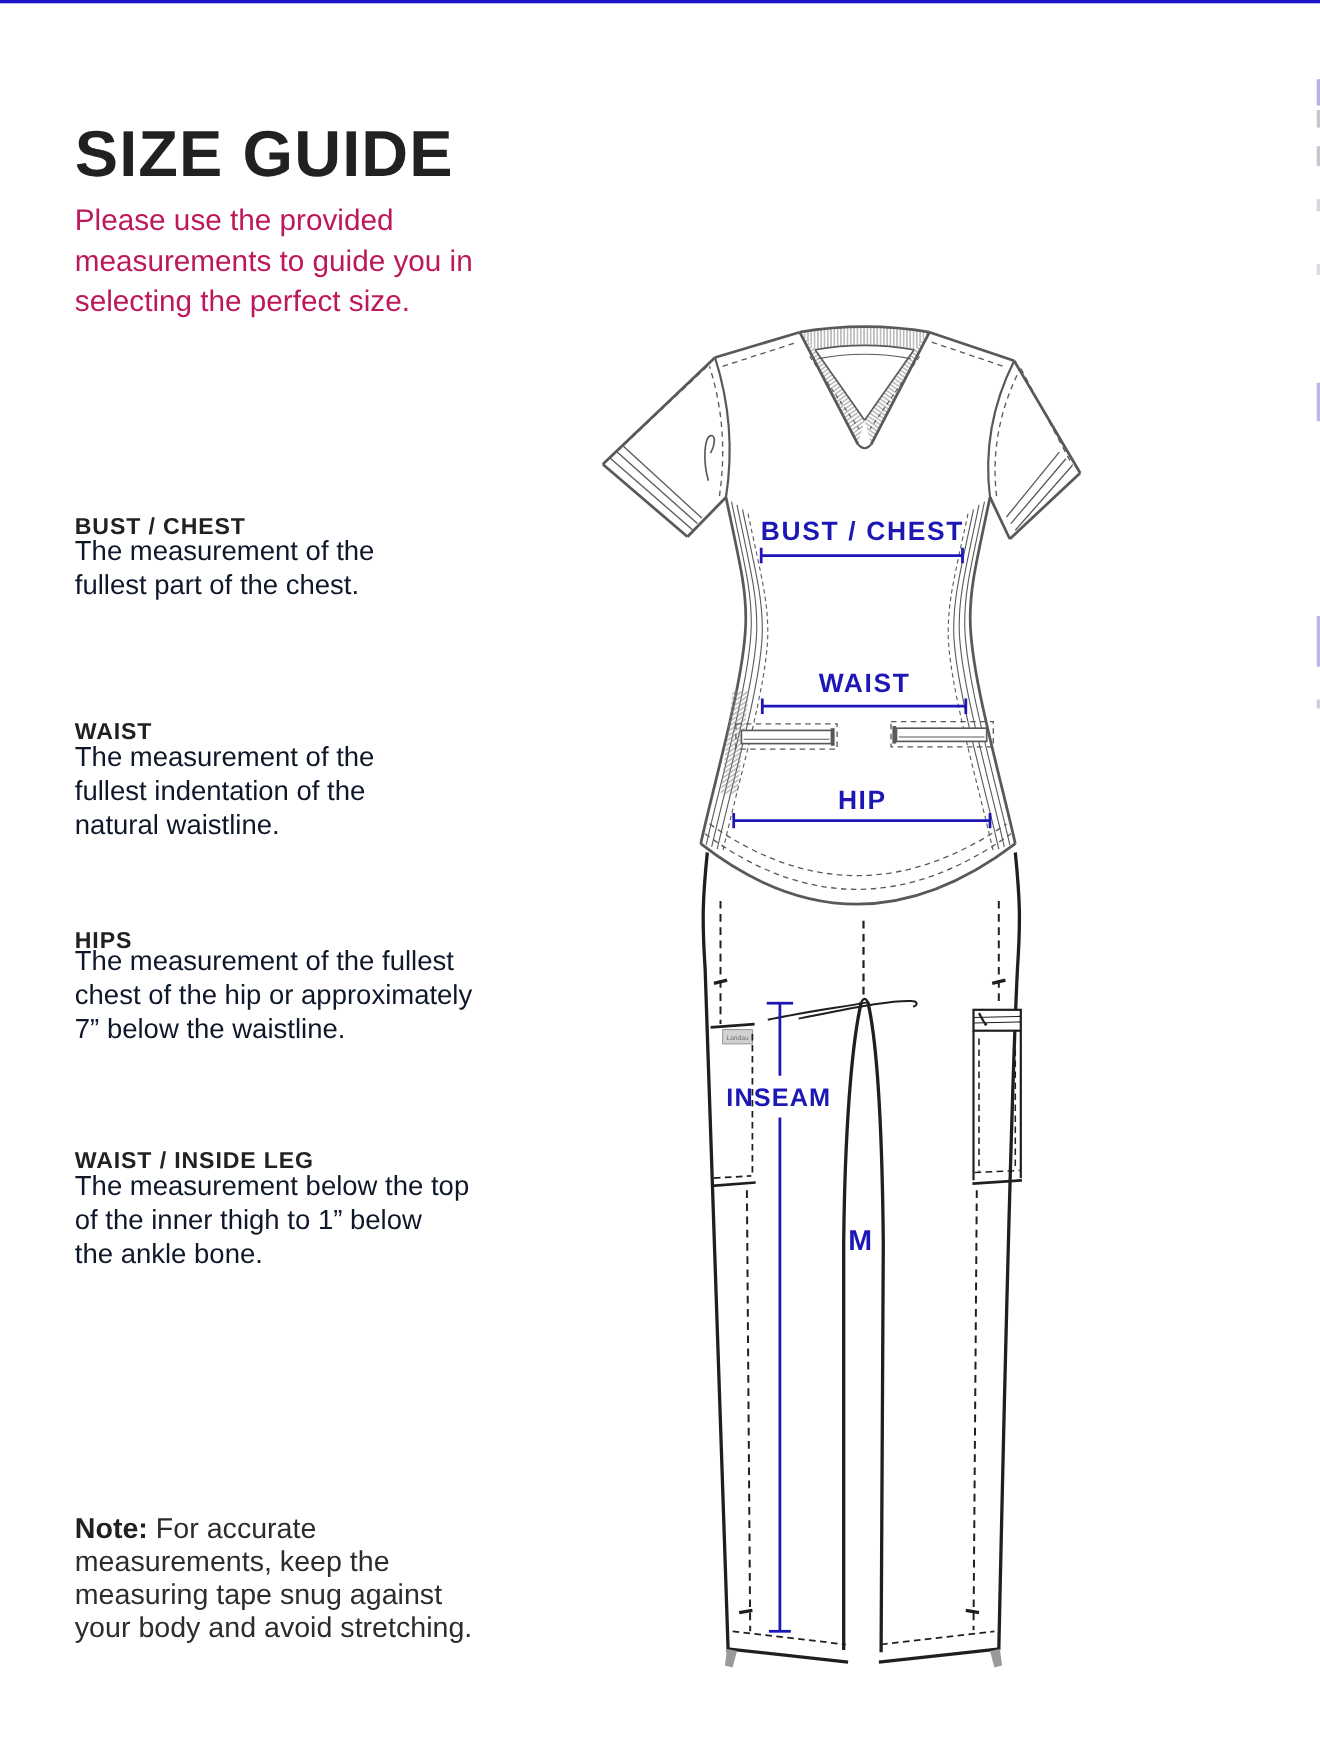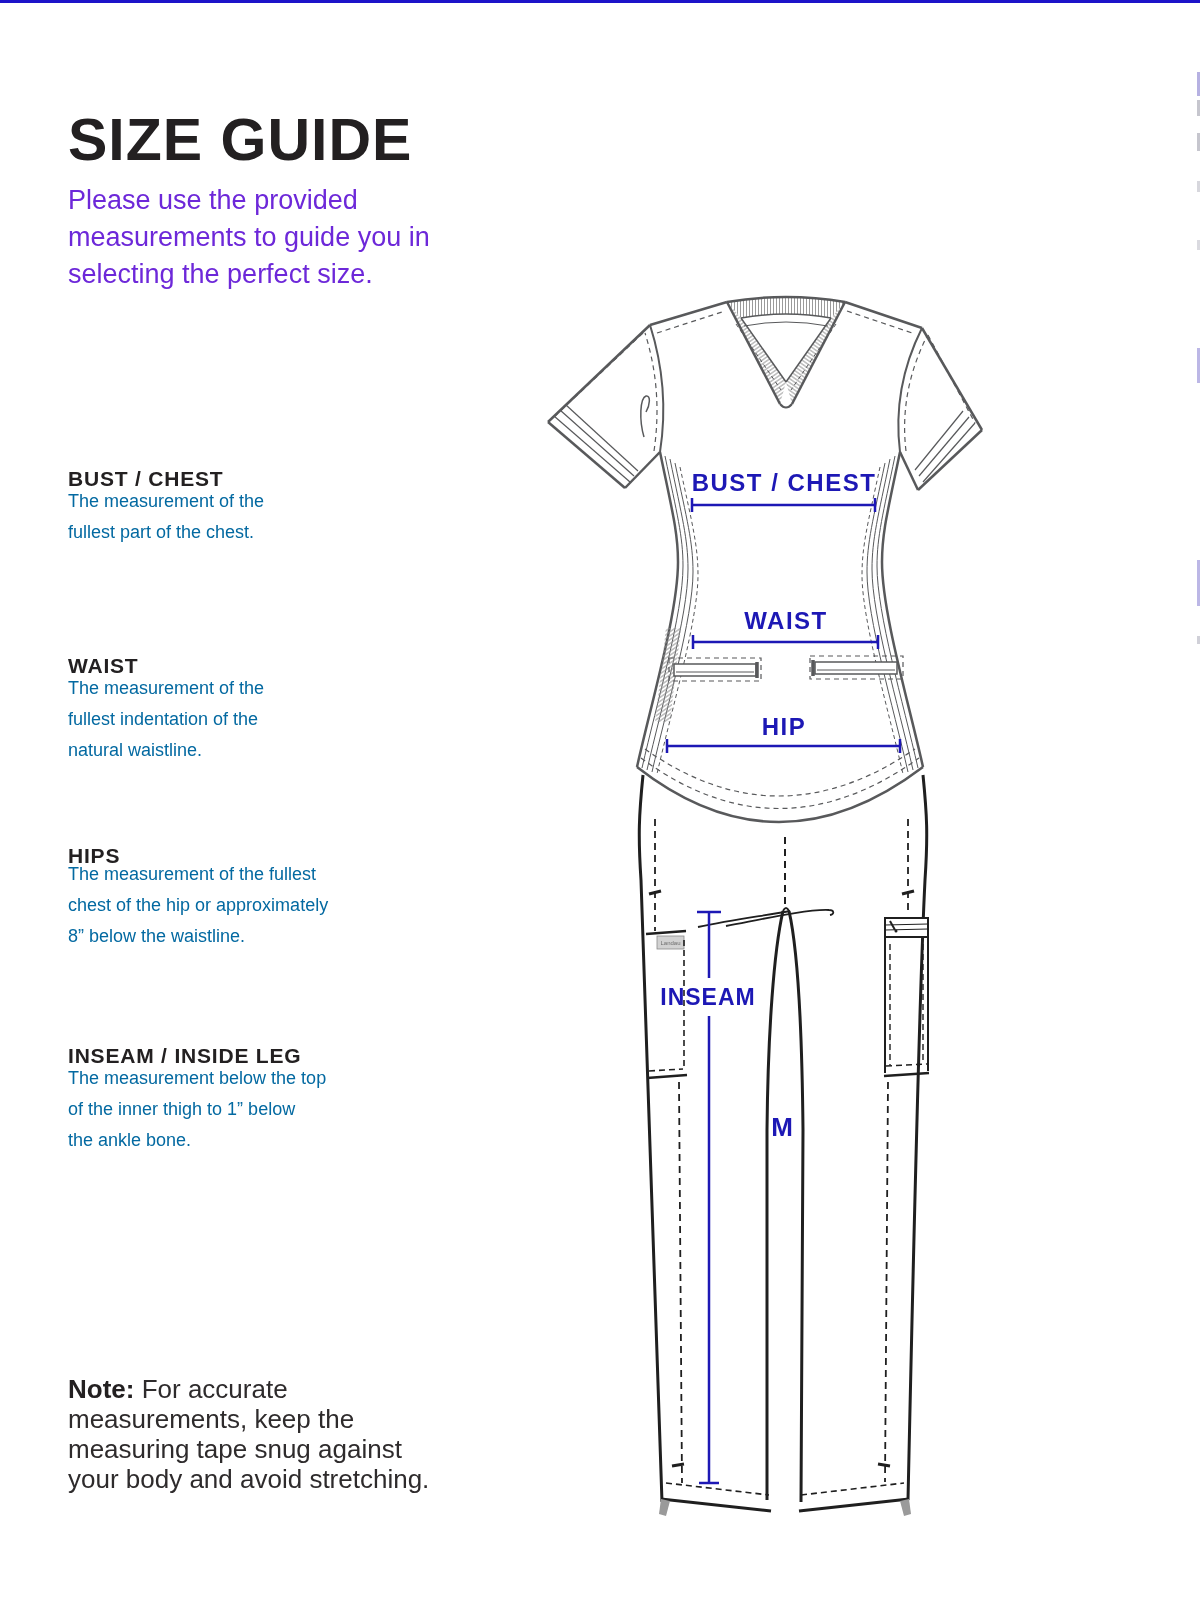--- a/index.html
+++ b/index.html
@@ -1,23 +1,23 @@
 <!DOCTYPE html>
 <html><head>
 <meta charset="utf-8">
 <style>
   html,body{margin:0;padding:0;background:#fff;}
   .page{position:relative;width:1200px;height:1600px;background:#ffffff;overflow:hidden;
         font-family:"Liberation Sans","DejaVu Sans",sans-serif;}
   .top-rule{position:absolute;left:0;top:0;width:1200px;height:3px;background:#1c13c9;}
   .left-col-block{position:absolute;left:68px;width:450px;color:#2e2b2c;}
   .page-title{top:70px;font-size:59px;font-weight:700;letter-spacing:1px;color:#232021;line-height:1.05;}
-  .intro{top:182px;font-size:27px;line-height:37px;color:#6d28d9;}
+  .intro{top:182px;font-size:27px;line-height:37px;color:#be185d;}
   .sec-head{font-size:21px;font-weight:700;letter-spacing:.8px;color:#232021;}
-  .sec-body{font-size:18px;line-height:31px;color:#0369a1;}
+  .sec-body{font-size:25px;line-height:31px;color:#0f172a;}
   .note{top:1374px;font-size:26px;line-height:30px;color:#2e2b2c;}
   .note strong{color:#232021;}
   .line{display:block;}
   .figure{position:absolute;left:520px;top:270px;width:520px;height:1290px;}
   .edge-mark{position:absolute;right:0;width:3px;}
   svg text{font-family:"Liberation Sans","DejaVu Sans",sans-serif;}
 </style>
 </head>
 <body>
 
@@ -43,24 +43,24 @@
   <div class="left-col-block sec-body" style="top:673px">
     <span class="line">The measurement of the</span>
     <span class="line">fullest indentation of the</span>
     <span class="line">natural waistline.</span>
   </div>
 
   <h2 class="left-col-block sec-head" style="top:827px">HIPS</h2>
   <div class="left-col-block sec-body" style="top:859px">
     <span class="line">The measurement of the fullest</span>
     <span class="line">chest of the hip or approximately</span>
-    <span class="line">8” below the waistline.</span>
-  </div>
-
-  <h2 class="left-col-block sec-head" style="top:1027px">INSEAM / INSIDE LEG</h2>
+    <span class="line">7” below the waistline.</span>
+  </div>
+
+  <h2 class="left-col-block sec-head" style="top:1027px">WAIST / INSIDE LEG</h2>
   <div class="left-col-block sec-body" style="top:1063px">
     <span class="line">The measurement below the top</span>
     <span class="line">of the inner thigh to 1” below</span>
     <span class="line">the ankle bone.</span>
   </div>
 
   <div class="left-col-block note">
     <span class="line"><strong>Note:</strong> <span>For accurate</span></span>
     <span class="line">measurements, keep the</span>
     <span class="line">measuring tape snug against</span>

